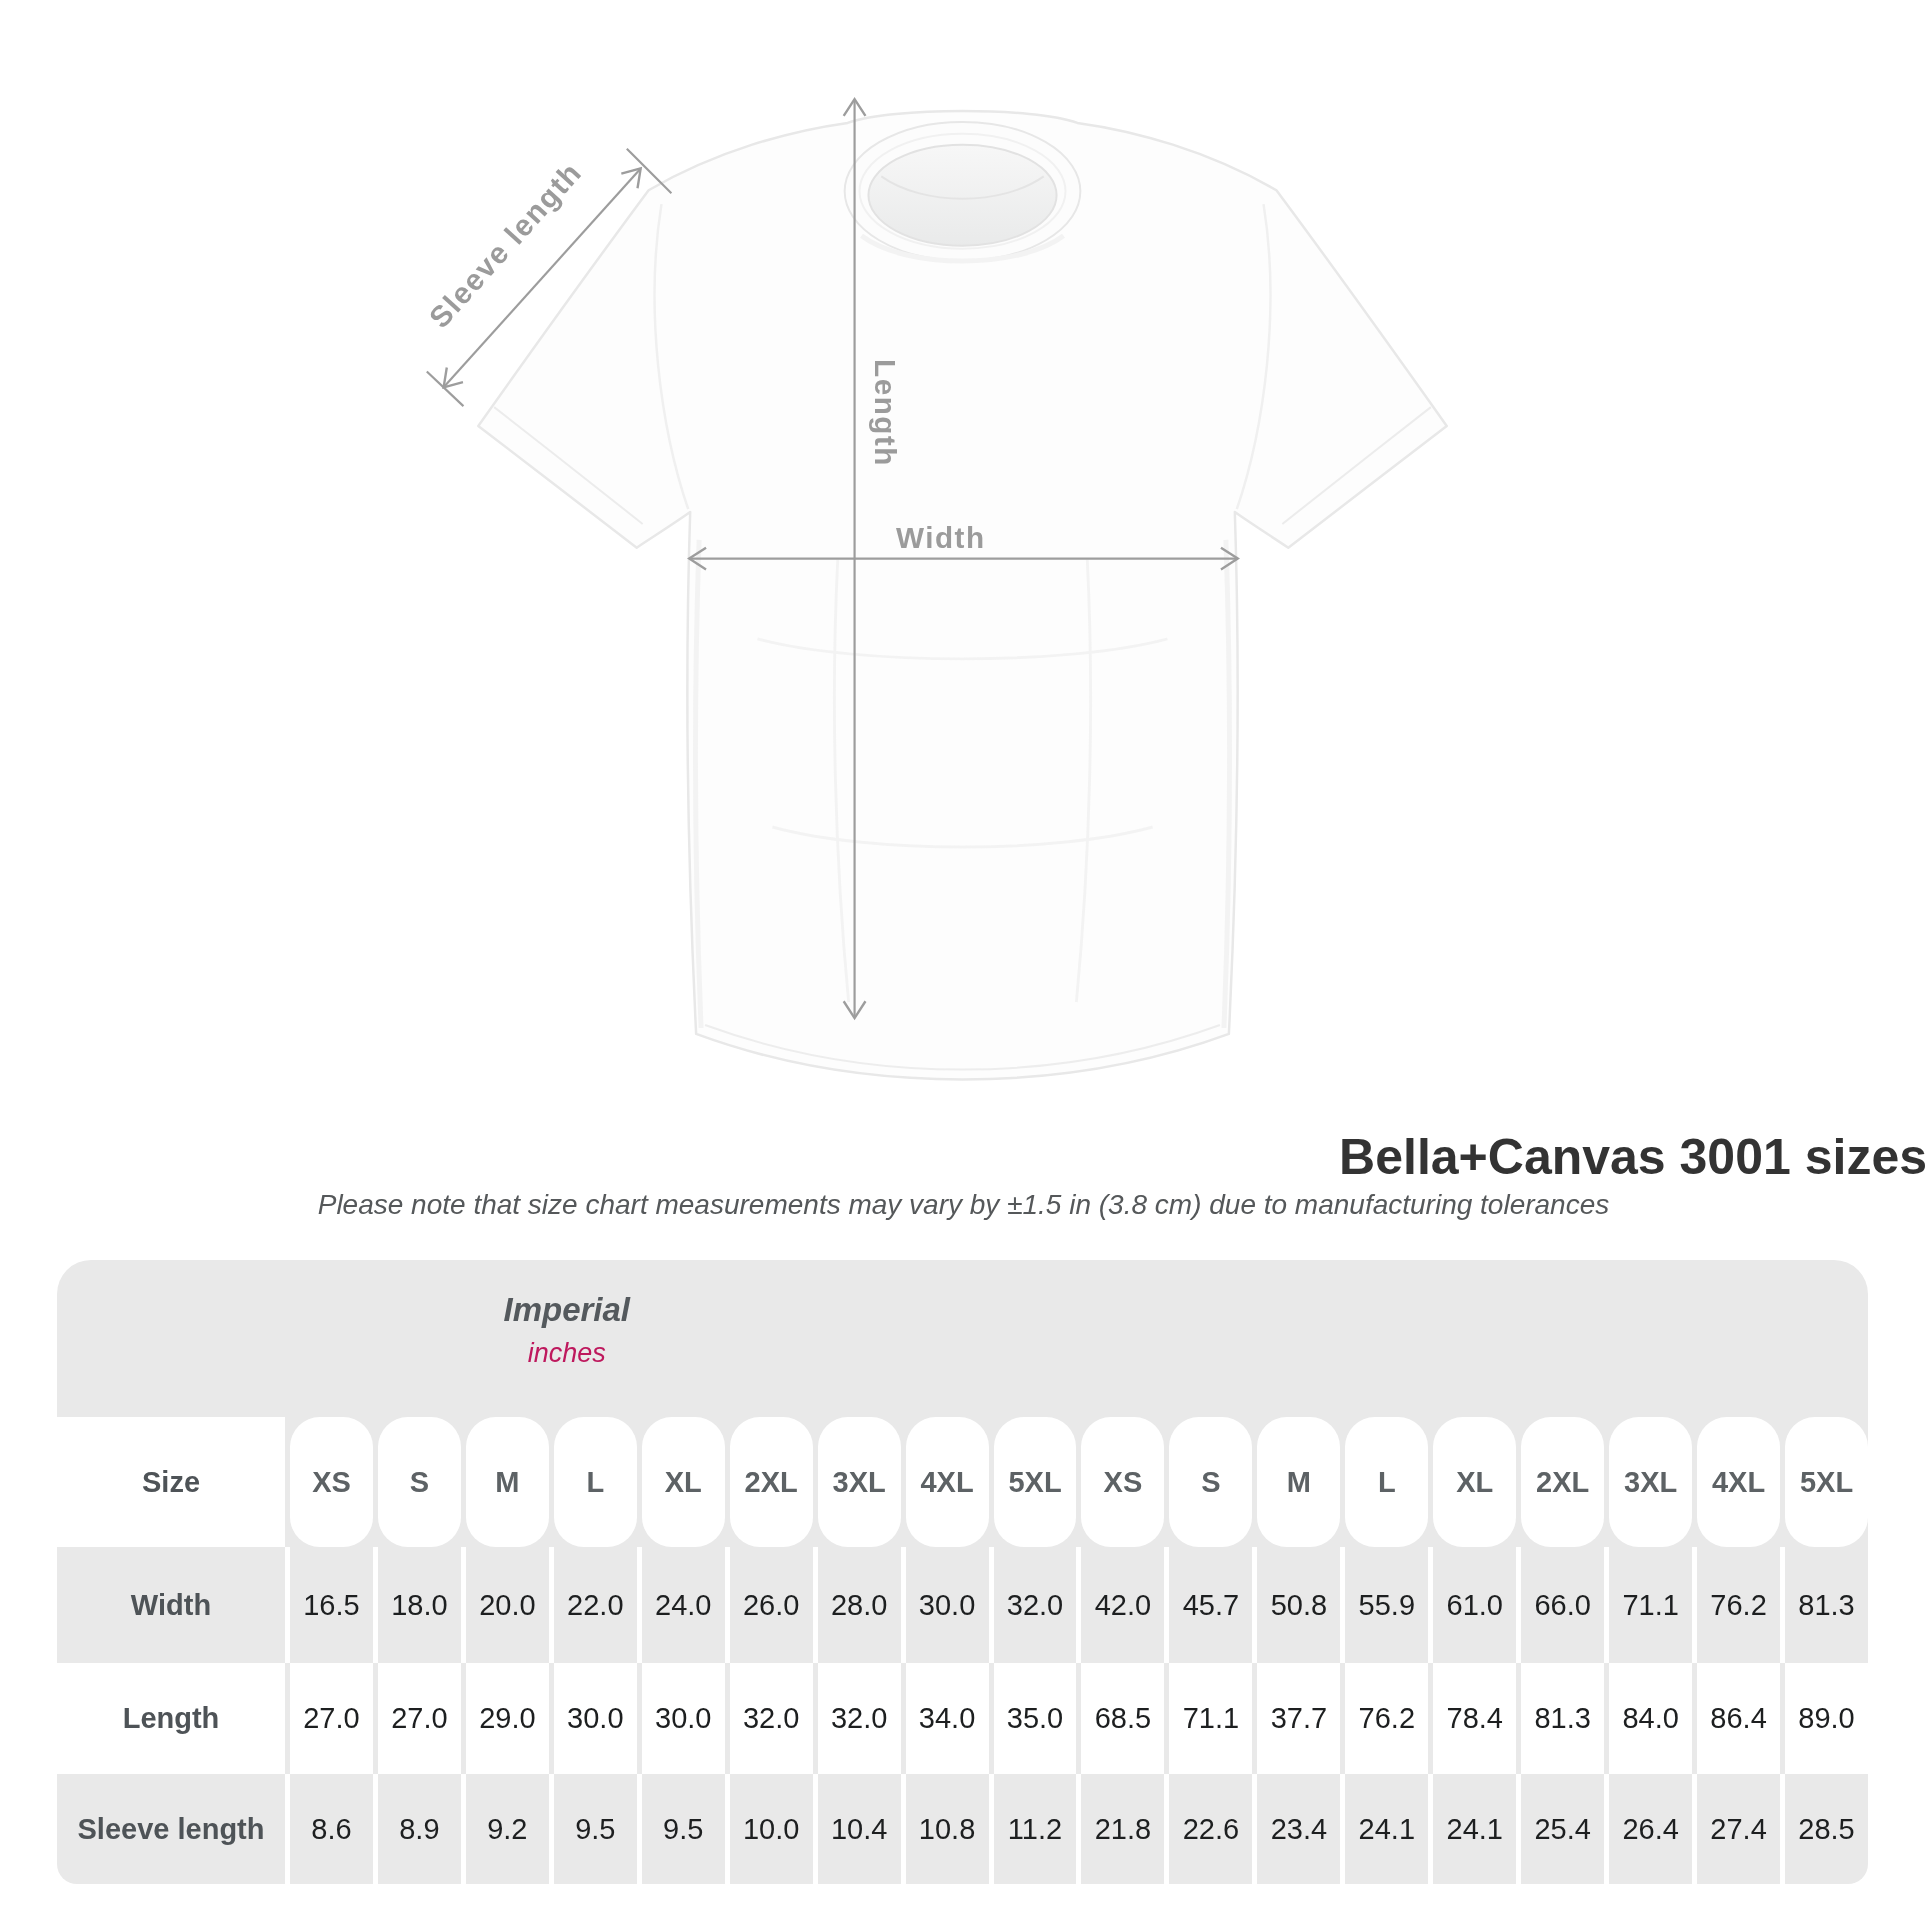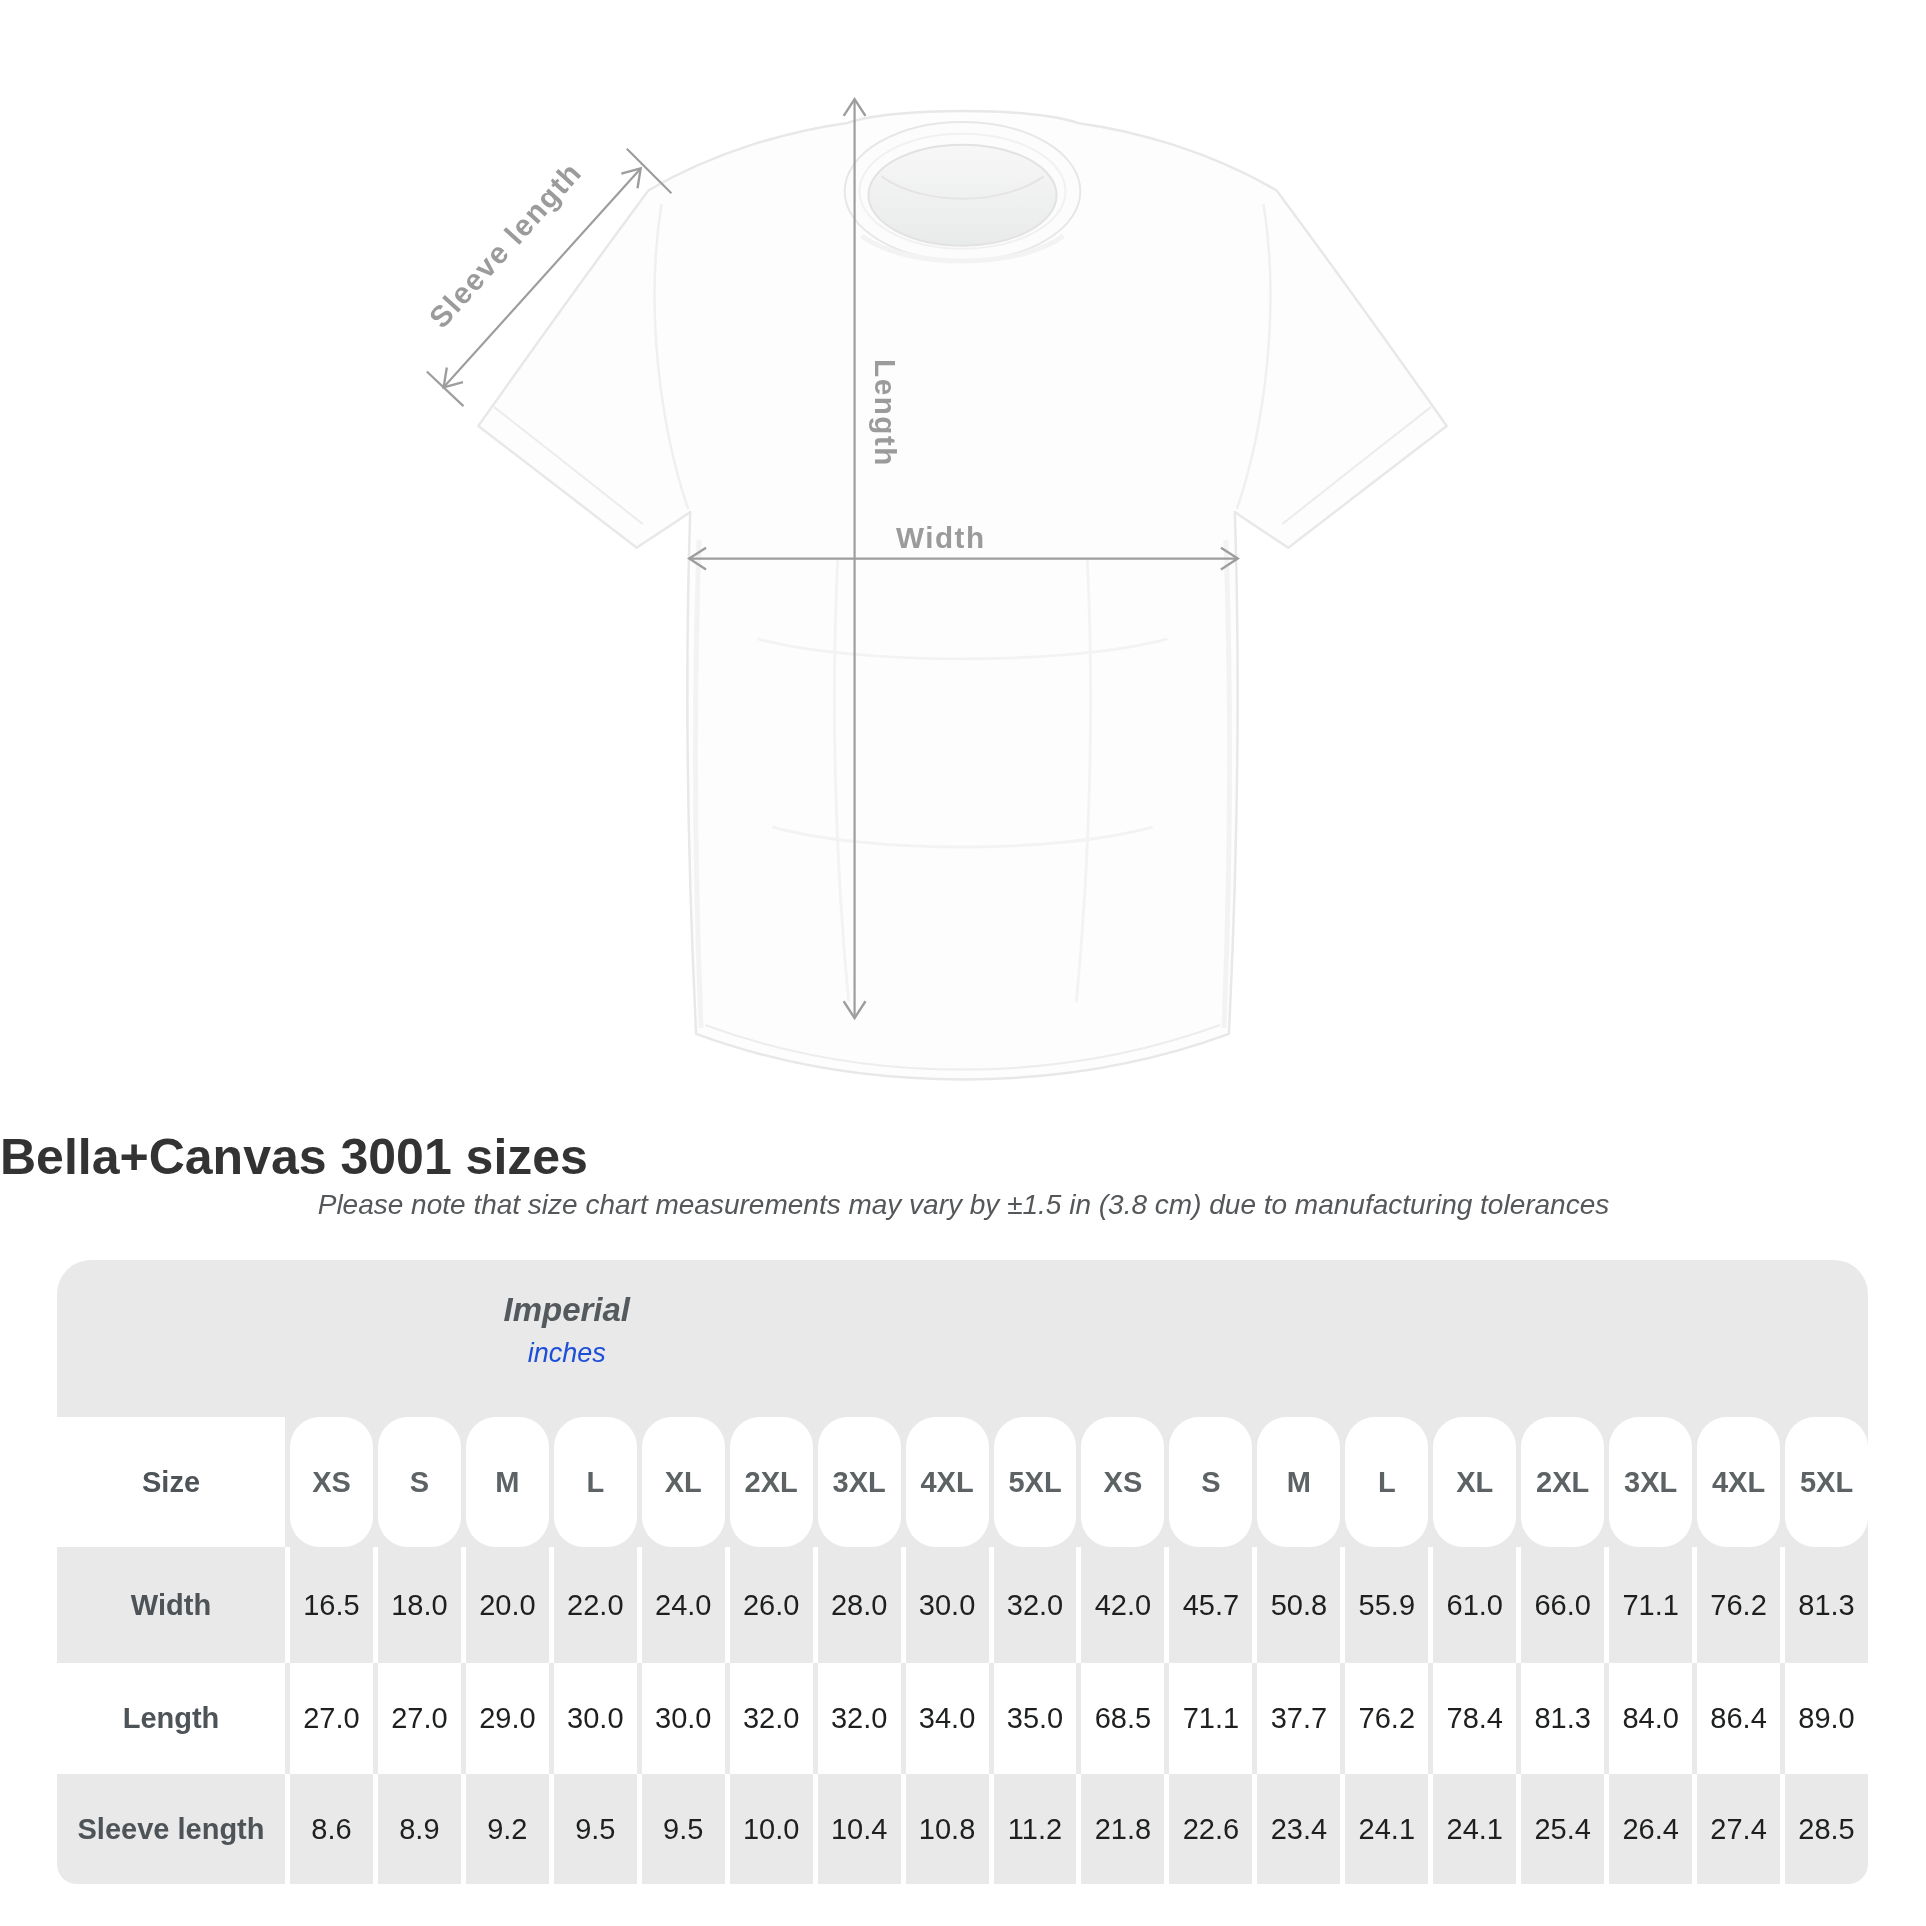--- a/index.html
+++ b/index.html
@@ -32,21 +32,21 @@
     fill: #9b9b9b;
   }
 
   
   .page-title {
     position: absolute;
     top: 1131px;
     left: 0;
     width: 100%;
     margin: 0;
-    text-align: left;
+    text-align: right;
     font-size: 50px;
     line-height: 53px;
     font-weight: bold;
     color: #333333;
   }
   .page-subtitle {
     position: absolute;
     top: 1186px;
     left: 0;
     width: 100%;
@@ -88,21 +88,21 @@
   .unit-title {
     font-size: 33px;
     font-weight: bold;
     font-style: italic;
     color: #54595d;
   }
   .unit-sub {
     margin-top: 9px;
     font-size: 27px;
     font-style: italic;
-    color: #1d4ed8;
+    color: #be185d;
   }
   
   .trow.plain { background: #e9e9e9; }
   .trow.plain .cell { background: #ffffff; }
   .trow.shade { background: #ffffff; }
   .trow.shade .cell { background: #e9e9e9; }
   .trow.rh0 { height: 130px; }
   .trow.rh1 { height: 116px; }
   .trow.rh2 { height: 111px; }
   .trow.rh3 { height: 110px; }

